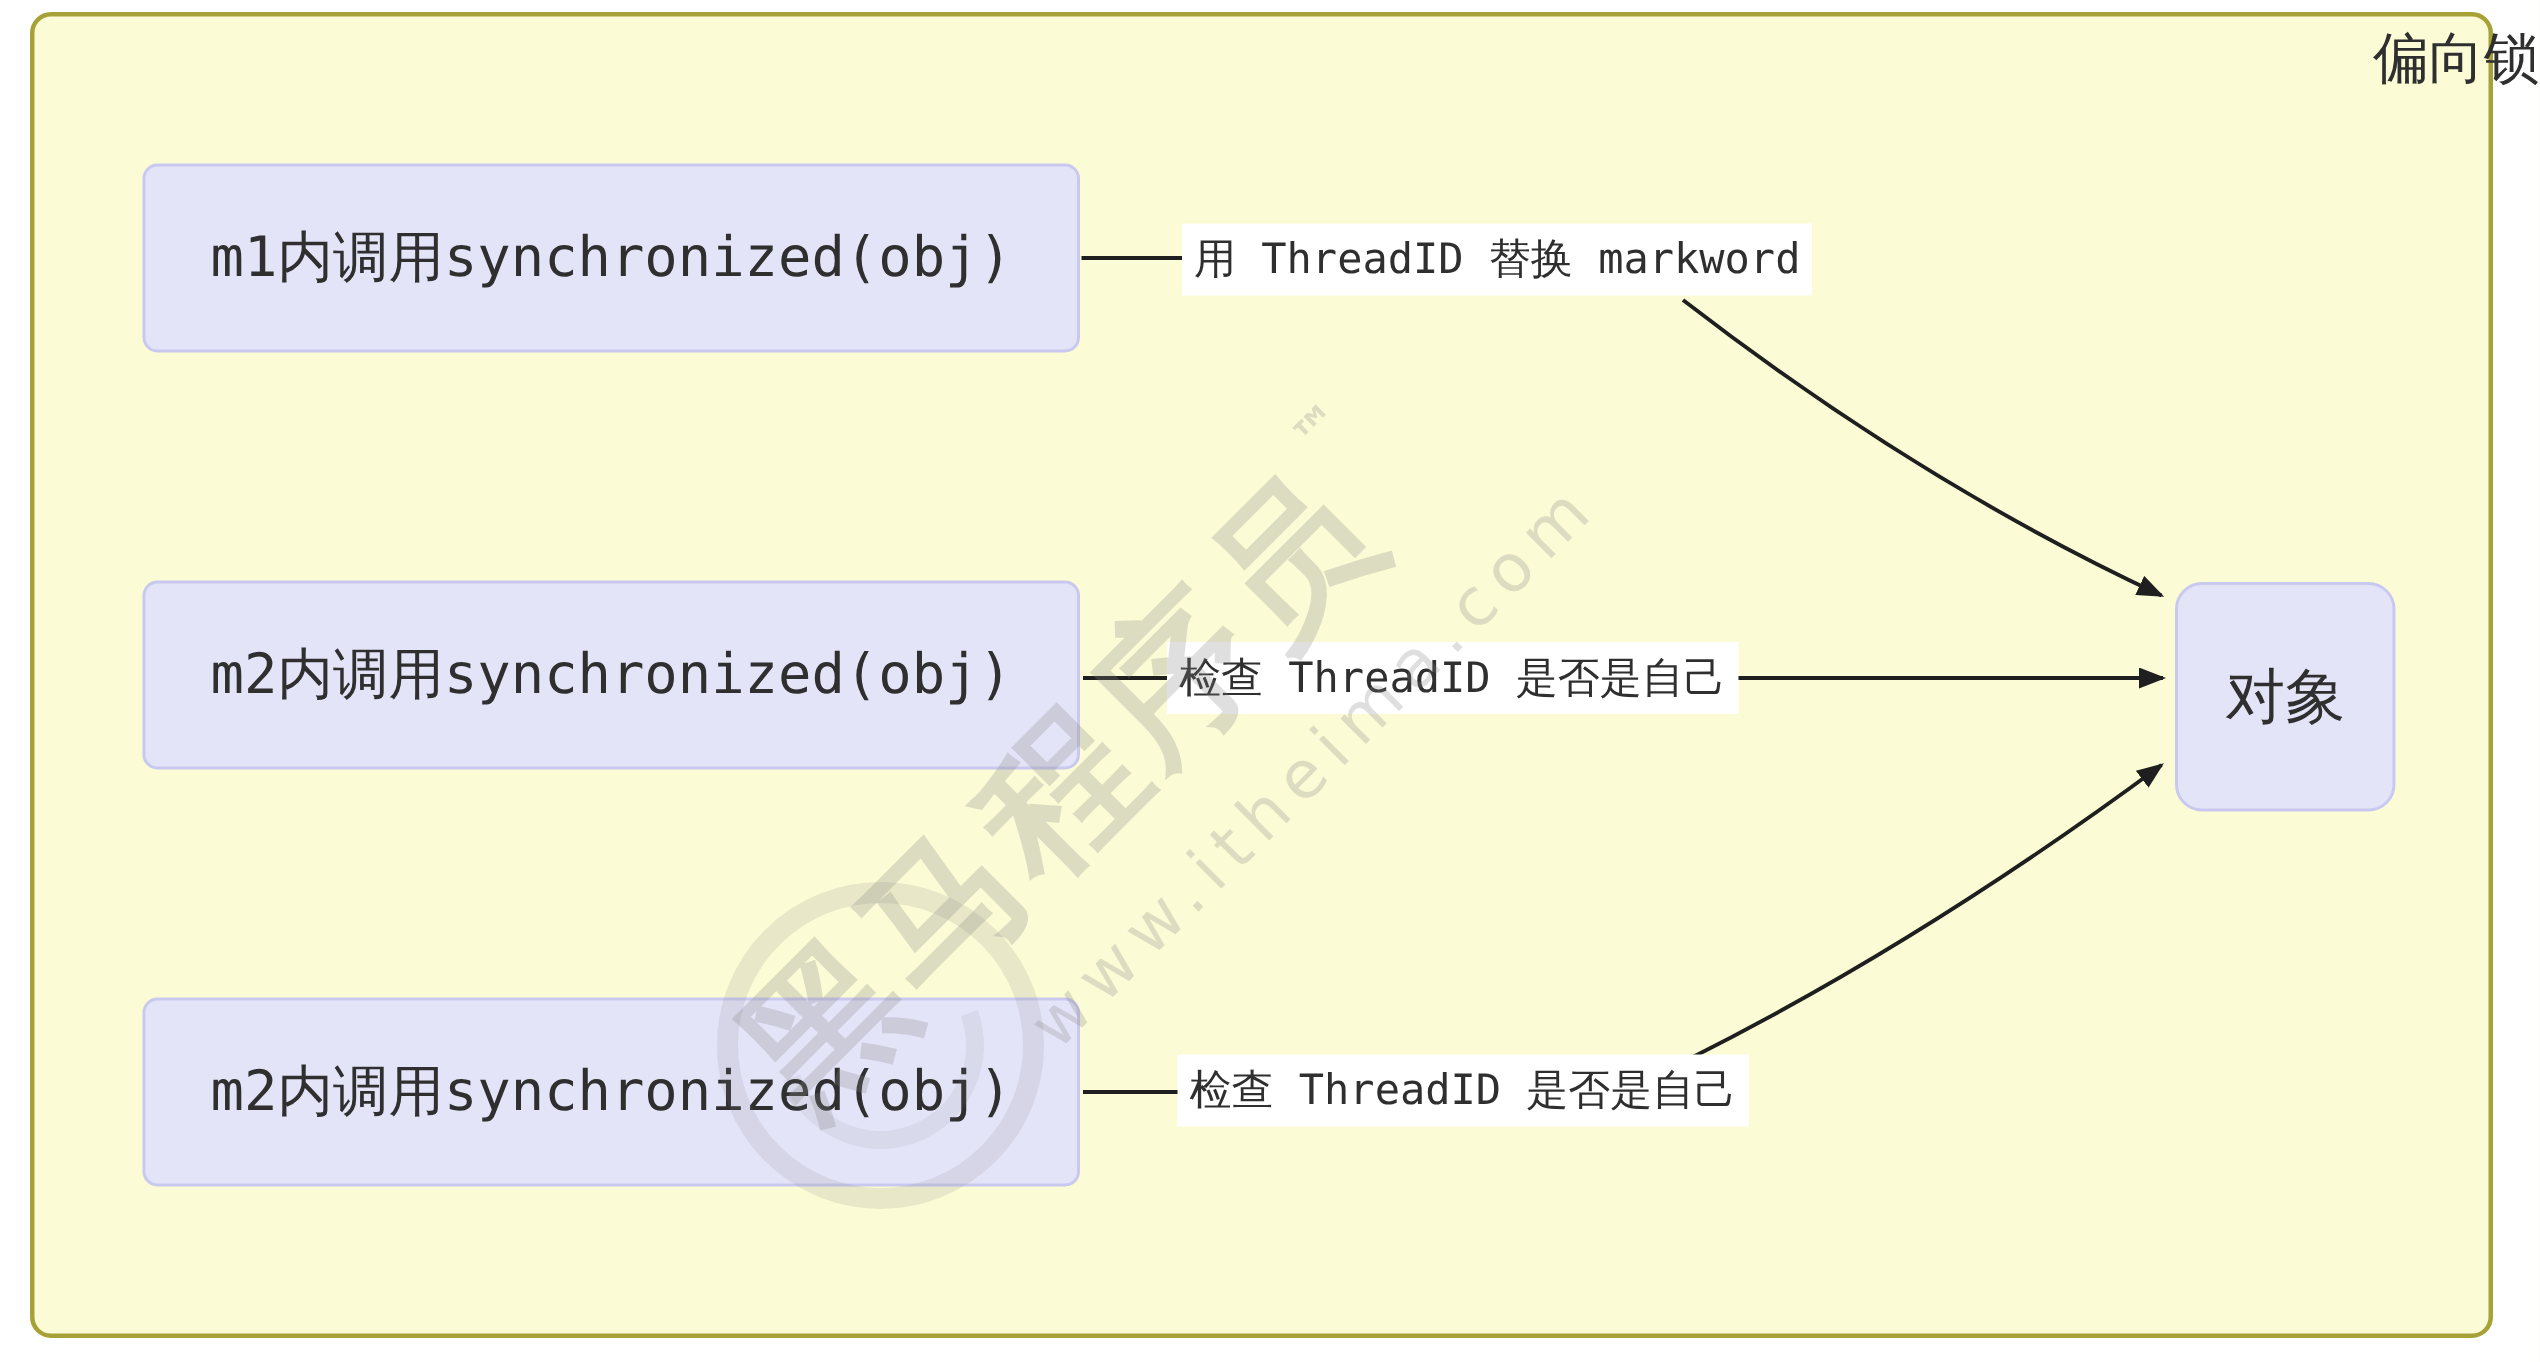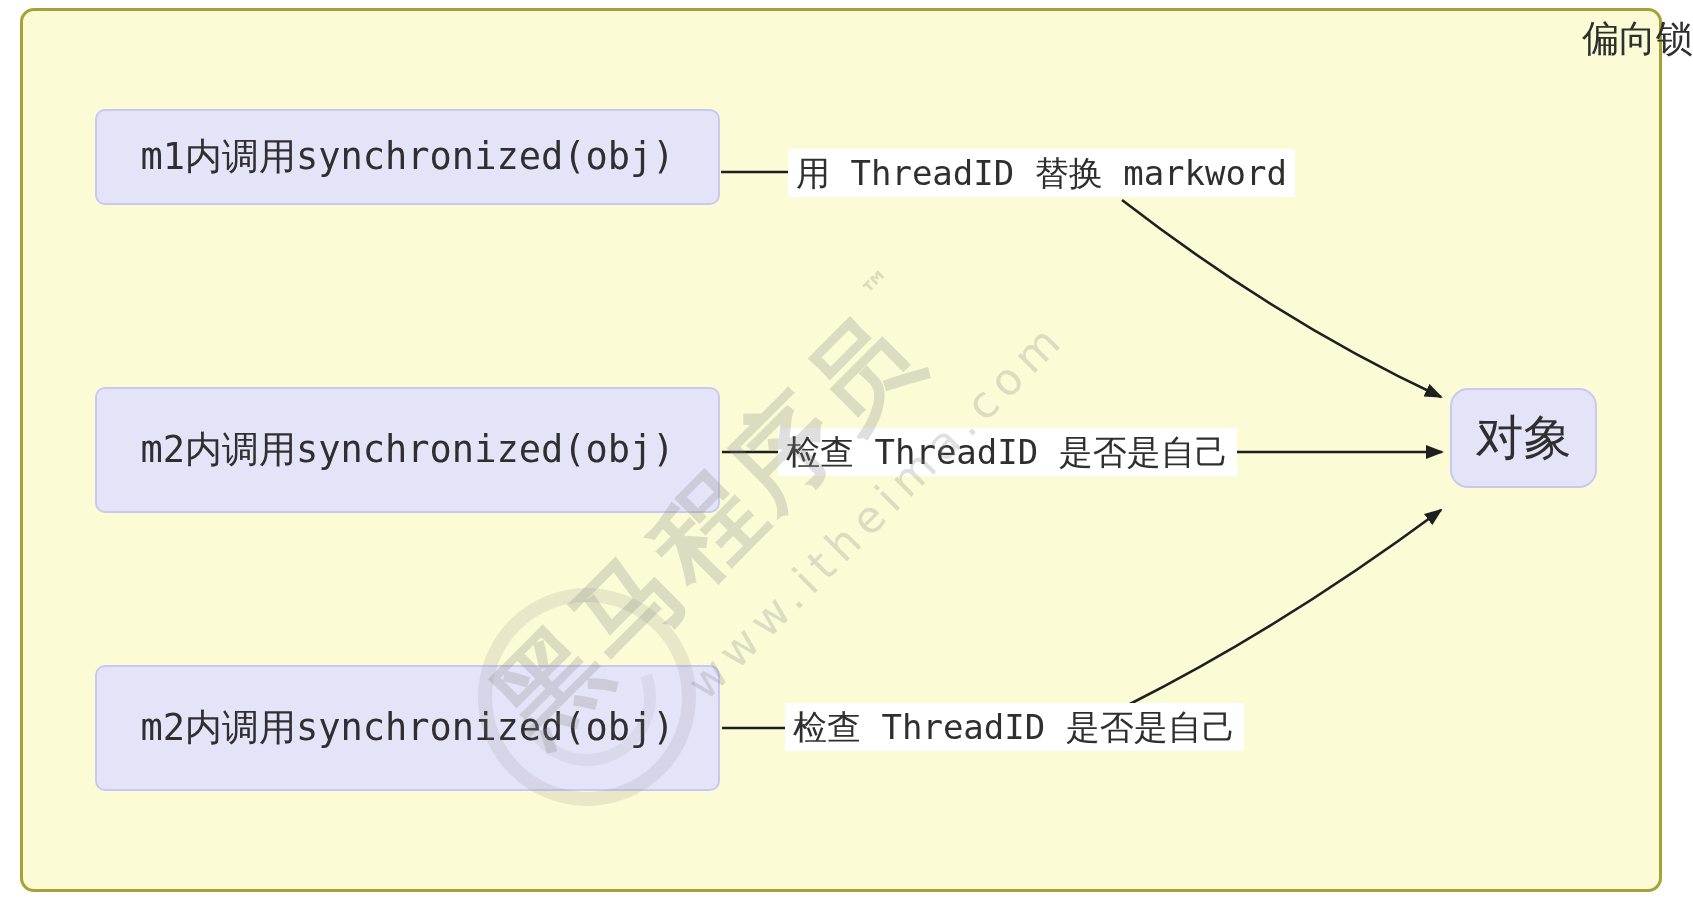--- a/index.html
+++ b/index.html
@@ -32,36 +32,36 @@
     background:var(--node-bg,#E4E4F9);
     border:2px solid var(--node-border,#C9C9F0);
     box-sizing:border-box;
     display:flex;align-items:center;justify-content:center;
     font-family:"DejaVu Sans Mono","Liberation Mono",monospace;
     font-size:37px;
     color:var(--text,#2F2F2F);
     z-index:10;
     white-space:nowrap;
   }
-  .node-m1 {left:95px;  top:109px; width:625px; height:96px; border-radius:10px;}
+  .node-m1 {left:95px;  top:109px; width:625px; height:126px; border-radius:10px;}
   .node-m2a{left:95px;  top:387px; width:625px; height:126px; border-radius:10px;}
   .node-m2b{left:95px;  top:665px; width:625px; height:126px; border-radius:10px;}
-  .node-obj{left:1450px;top:388px; width:147px; height:100px; border-radius:18px; font-size:48px;
+  .node-obj{left:1450px;top:388px; width:147px; height:153px; border-radius:18px; font-size:40px;
             font-family:"DejaVu Sans","Liberation Sans",sans-serif;}
   .edges{
     position:absolute;left:0;top:0;width:1693px;height:908px;
     z-index:8;
   }
   .elabel{
     position:absolute;
     background:var(--label-bg,#FFFFFF);
     height:48px;line-height:48px;
     padding:0 8px;
     font-family:"DejaVu Sans Mono","Liberation Mono",monospace;
-    font-size:34px;
+    font-size:28px;
     color:var(--text,#2F2F2F);
     z-index:9;
     white-space:nowrap;
   }
   .elabel-1{left:788px;top:149px;}
   .elabel-2{left:778px;top:428px;}
   .elabel-3{left:785px;top:703px;}
   .watermark{
     position:absolute;left:0;top:0;width:1693px;height:908px;
     pointer-events:none;z-index:50;overflow:hidden;

